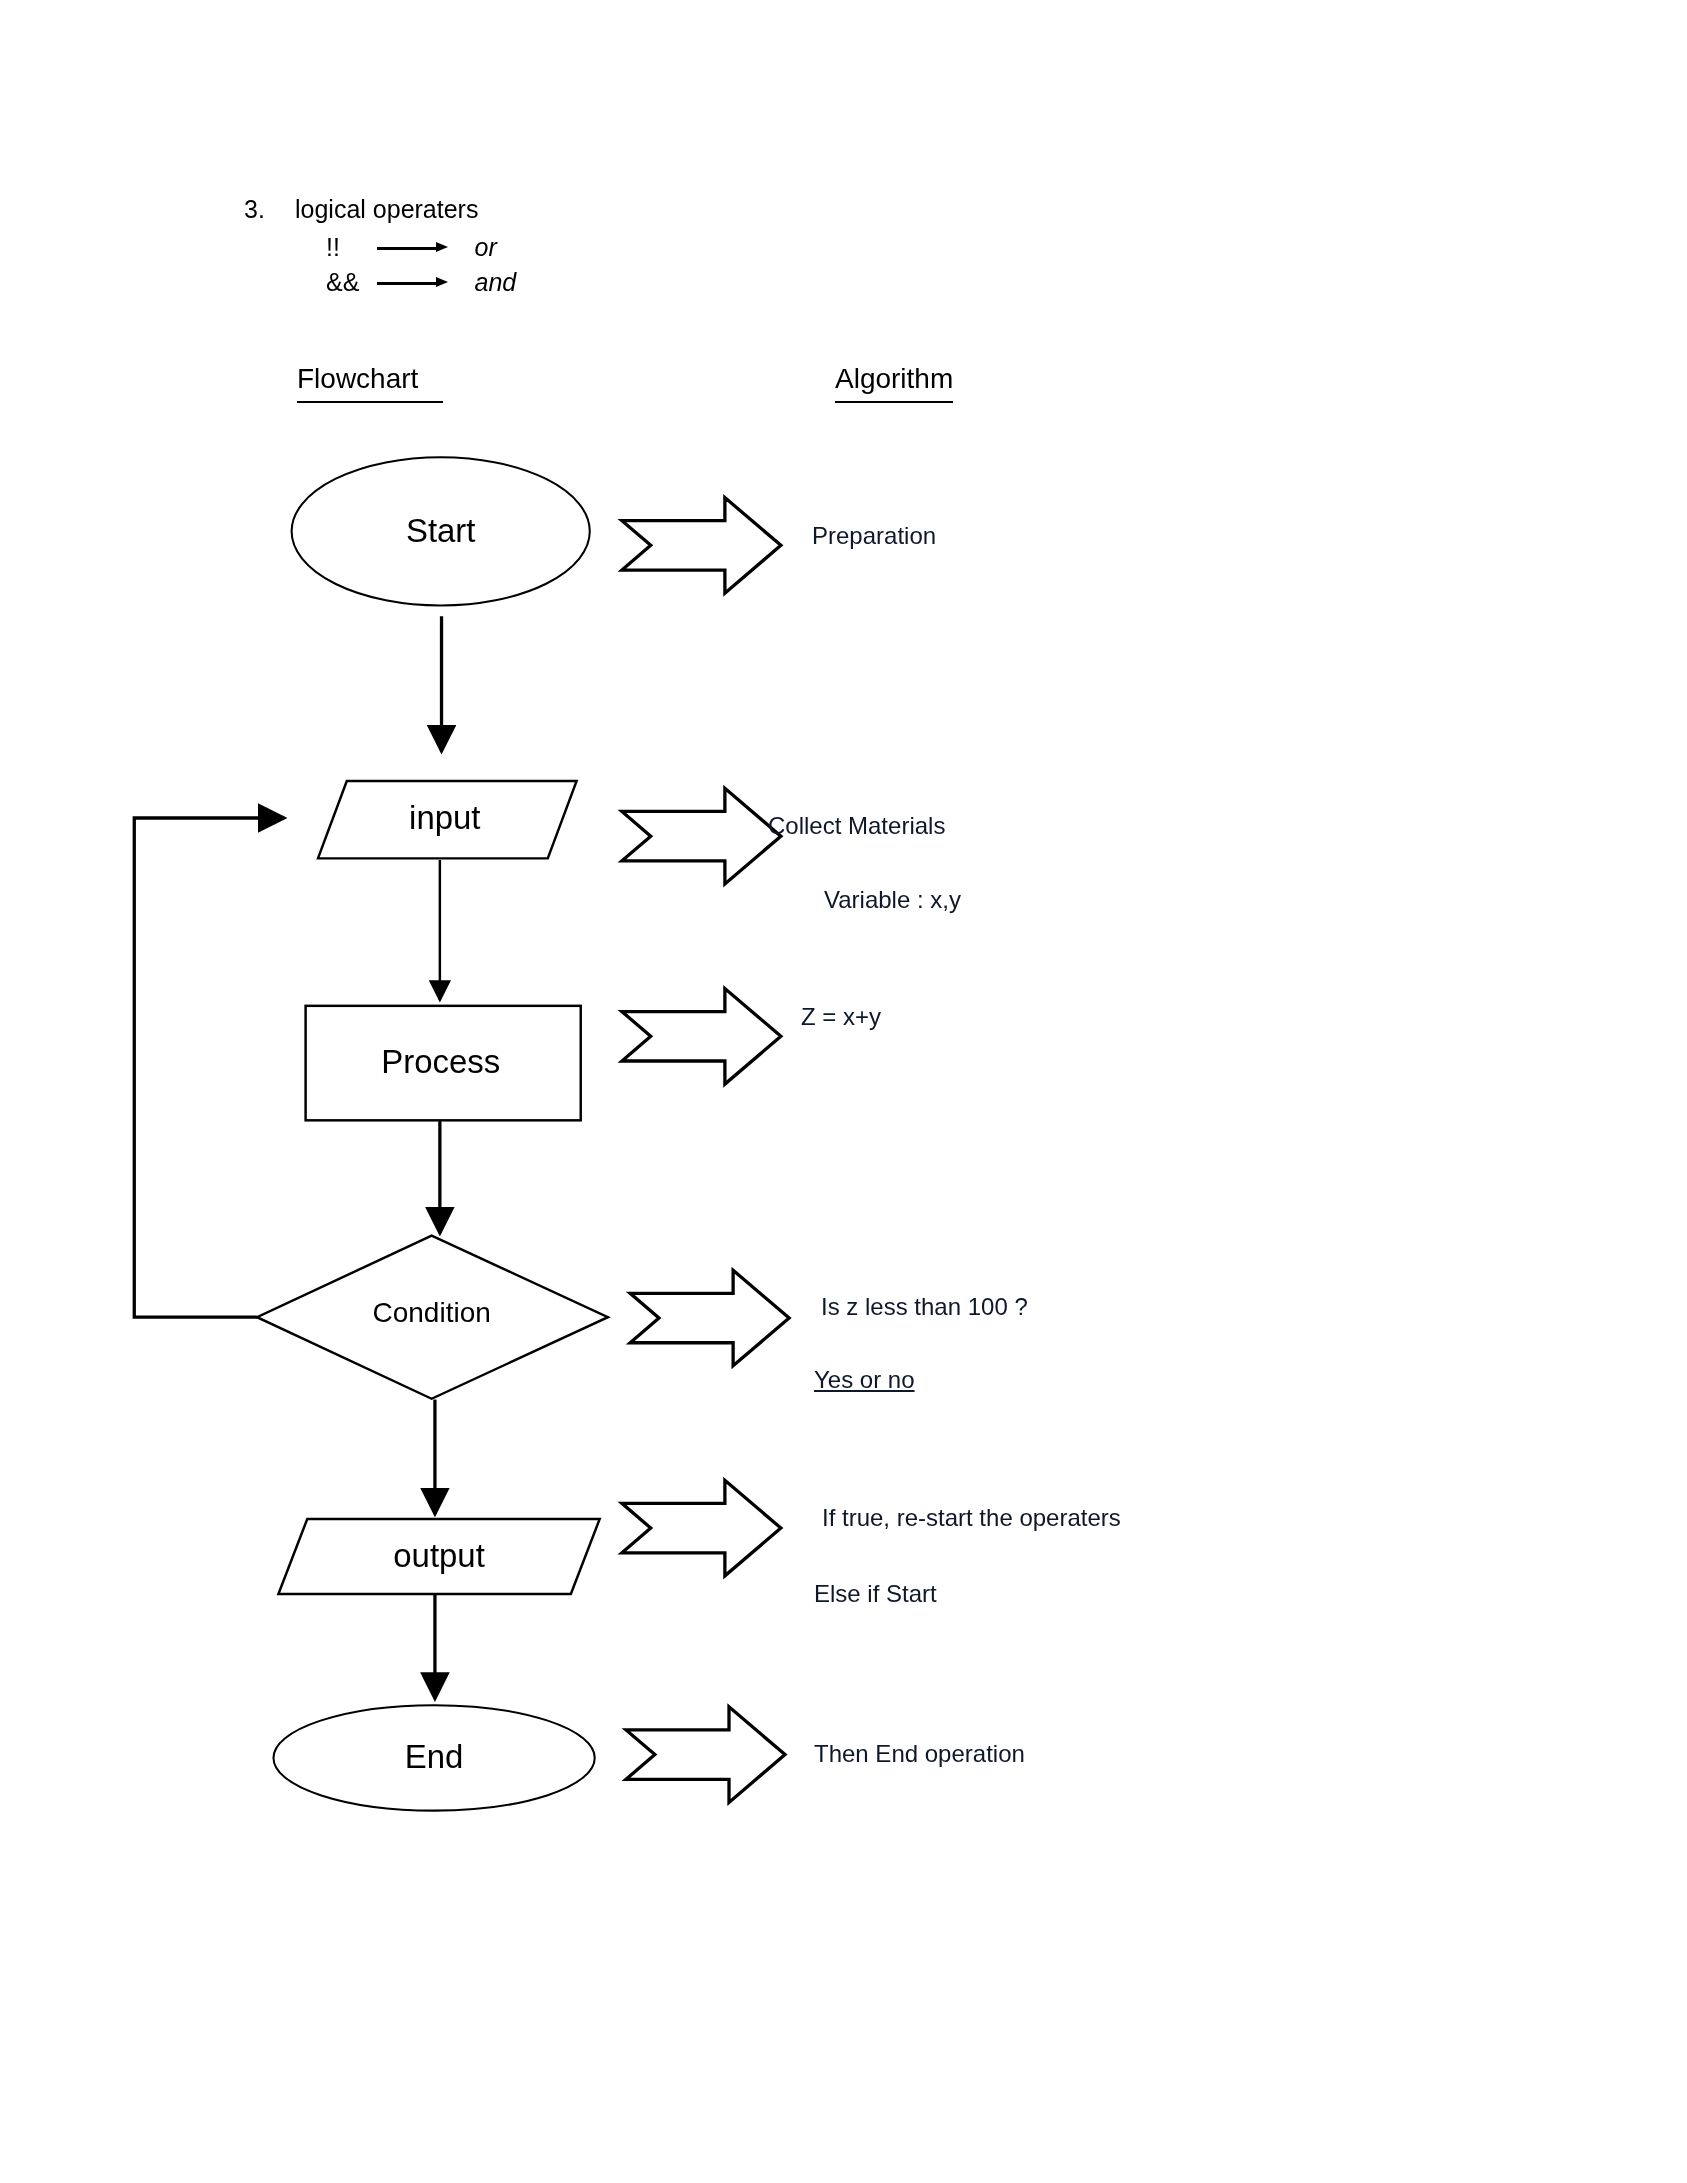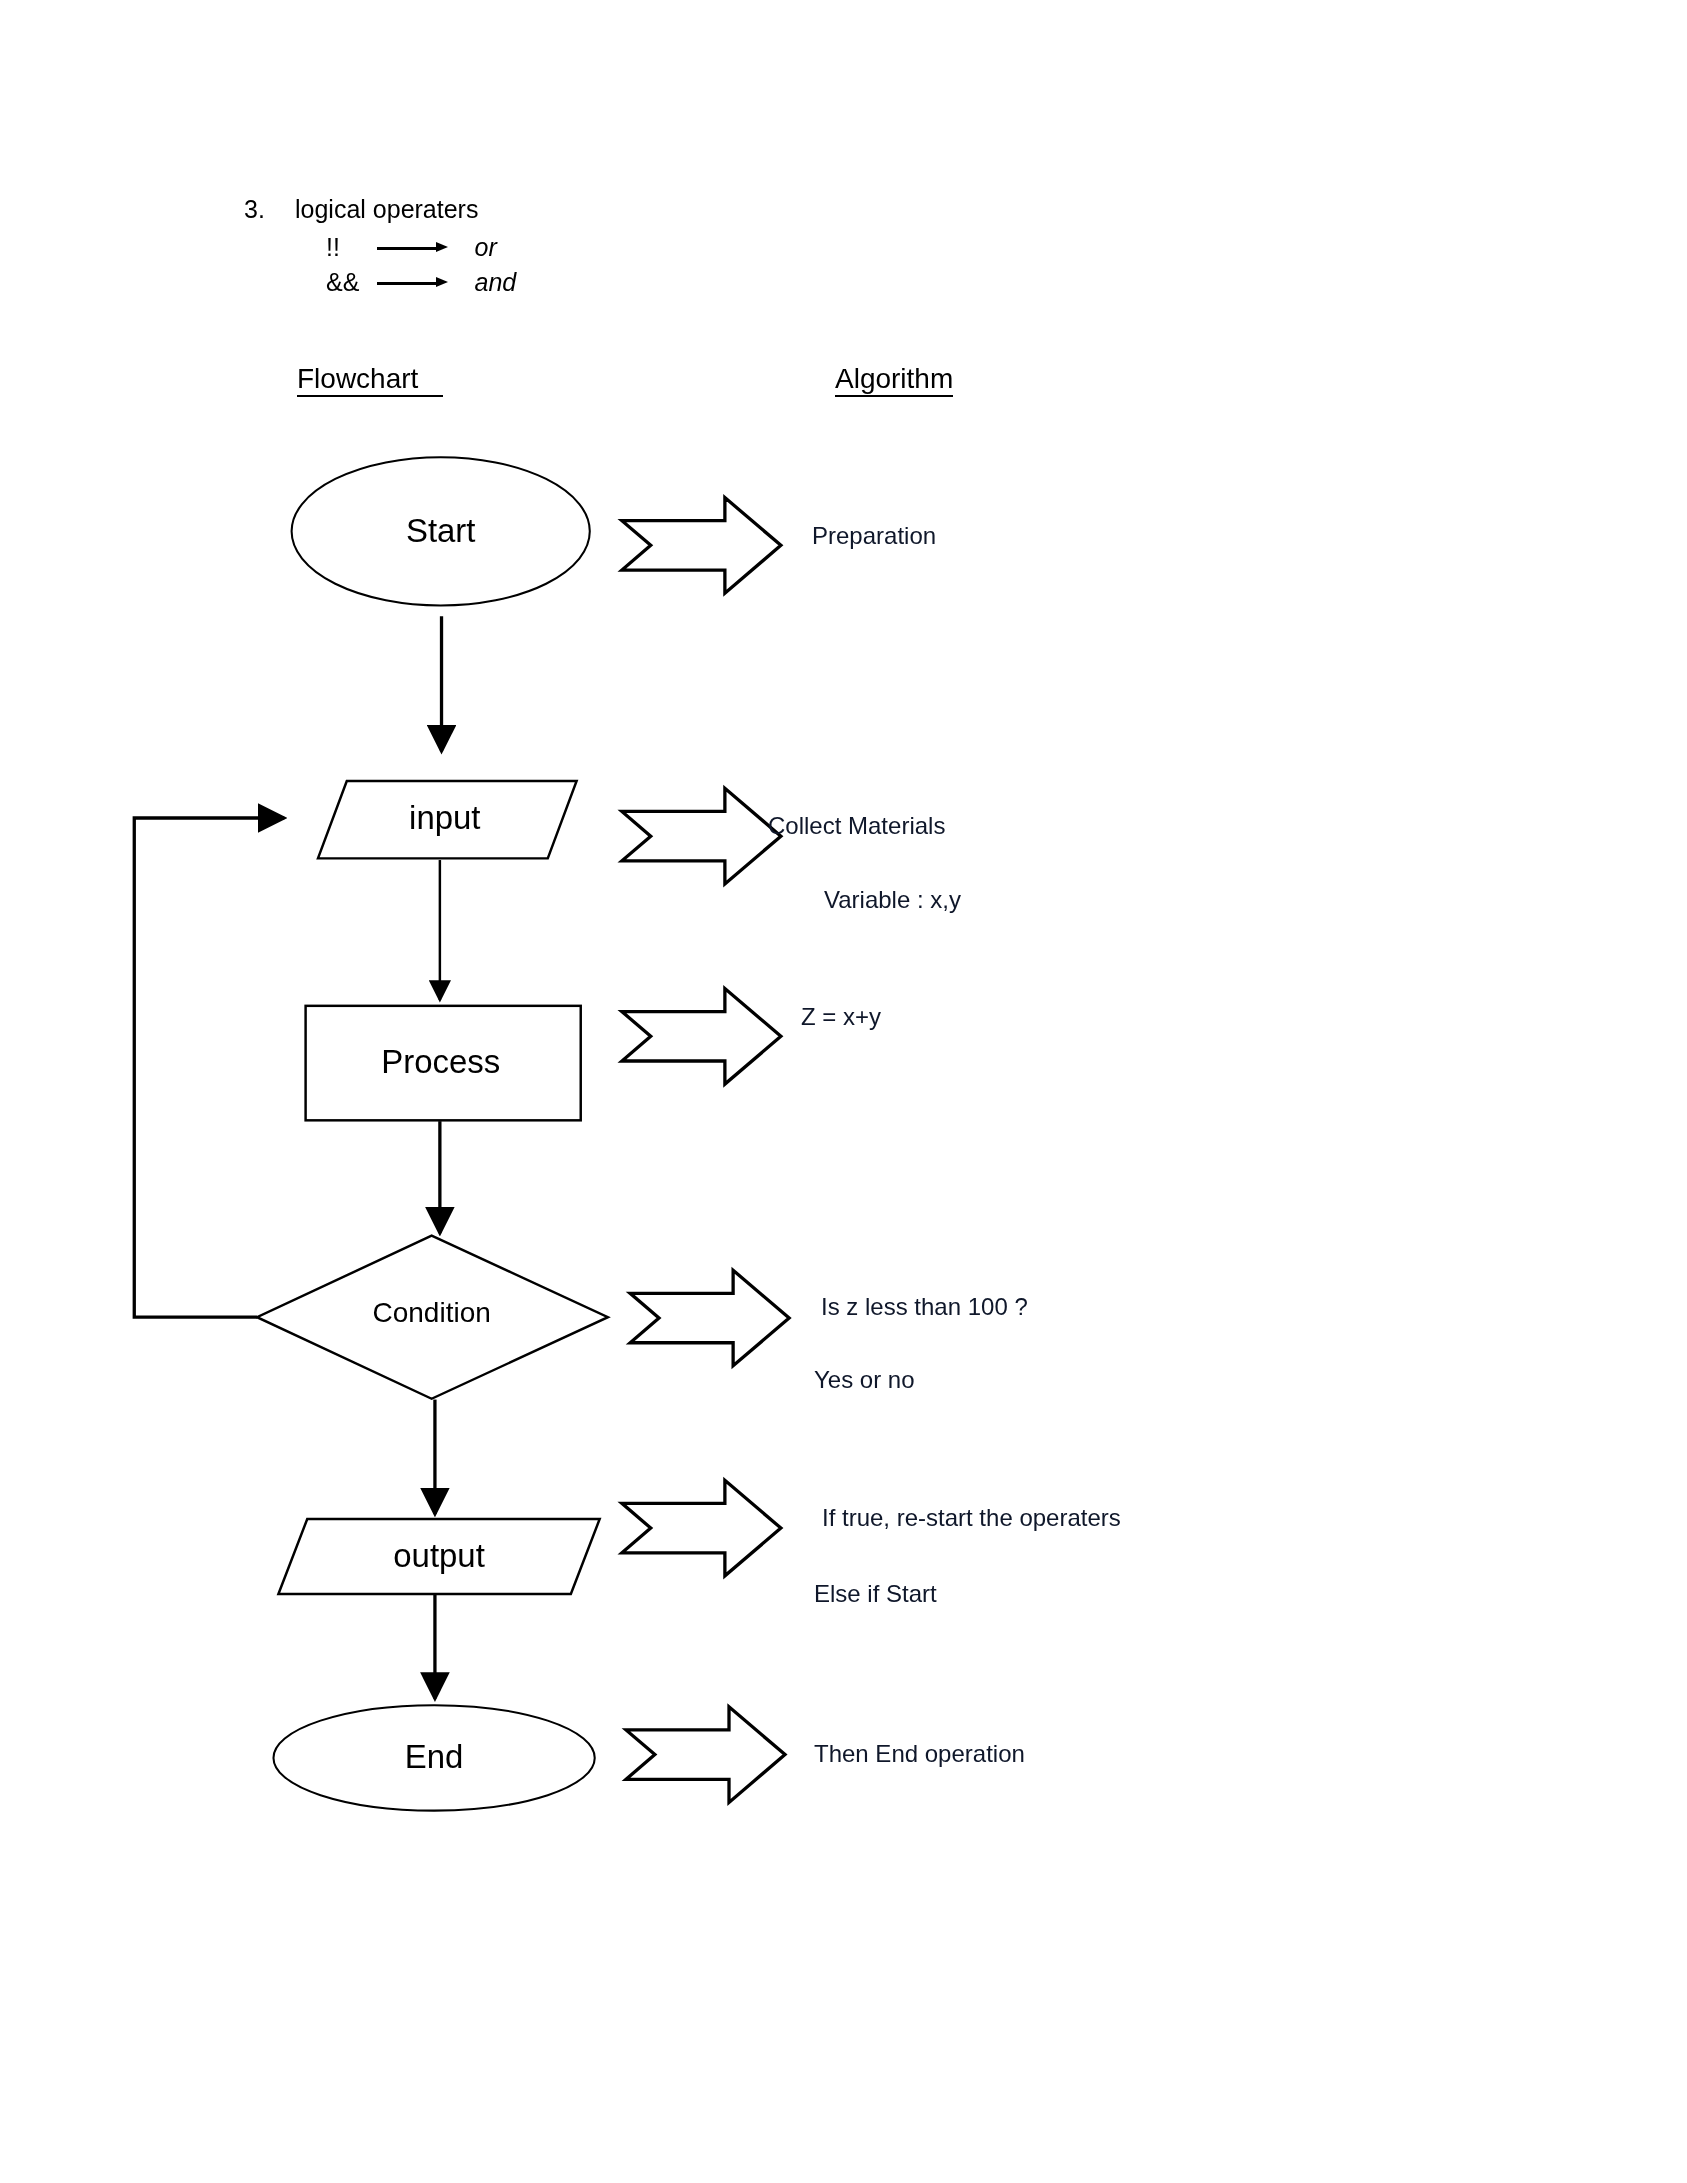--- a/index.html
+++ b/index.html
@@ -86,21 +86,21 @@
     border-left: 12.4px solid #000;
   }
 
   
   .col-heading {
     position: absolute;
     font-size: 28px;
     line-height: 1;
     white-space: nowrap;
     border-bottom: 2.5px solid #000;
-    padding-bottom: 2px;
+    padding-bottom: 8px;
   }
   #heading-flowchart { left: 297px; top: 365px; padding-right: 25px; }
   #heading-algorithm { left: 826px; top: 365px; margin-left: 9px; }
 
   
   #flow-svg {
     position: absolute;
     left: 0;
     top: 0;
   }
@@ -225,21 +225,21 @@
   </svg>
 
   <div class="anno" style="left:812px; top:522px;">Preparation</div>
 
   <div class="anno" style="left:768px; top:812px;">Collect Materials</div>
   <div class="anno" style="left:824px; top:886px;">Variable : x,y</div>
 
   <div class="anno" style="left:801px; top:1003px;">Z = x+y</div>
 
   <div class="anno" style="left:821px; top:1293px;">Is  z less than 100 ?</div>
-  <div class="anno" style="left:814px; top:1366px;">Yes or no</div>
+  <div class="anno" style="left:814px; top:1366px;text-decoration:underline;">Yes or no</div>
 
   <div class="anno" style="left:822px; top:1504px;">If true,  re-start the operaters</div>
   <div class="anno" style="left:814px; top:1580px;">Else if Start</div>
 
   <div class="anno" style="left:814px; top:1740px;">Then End operation</div>
 
 </div>
 
 
 </body></html>

